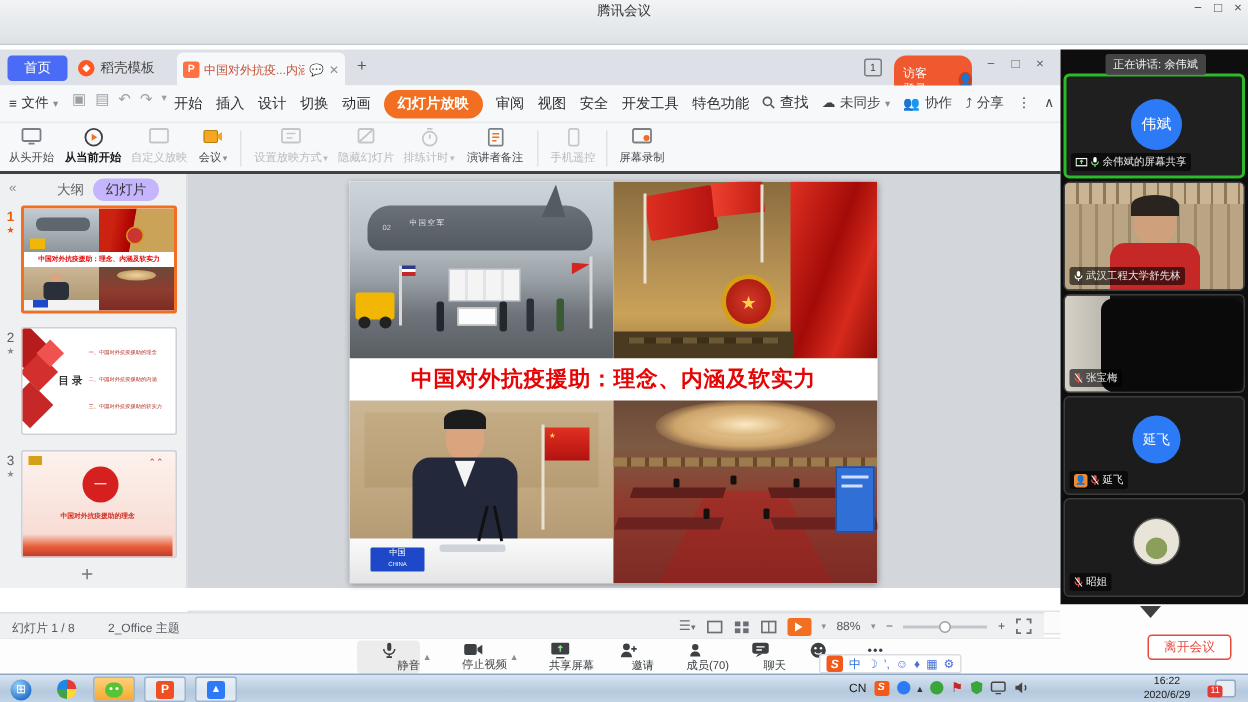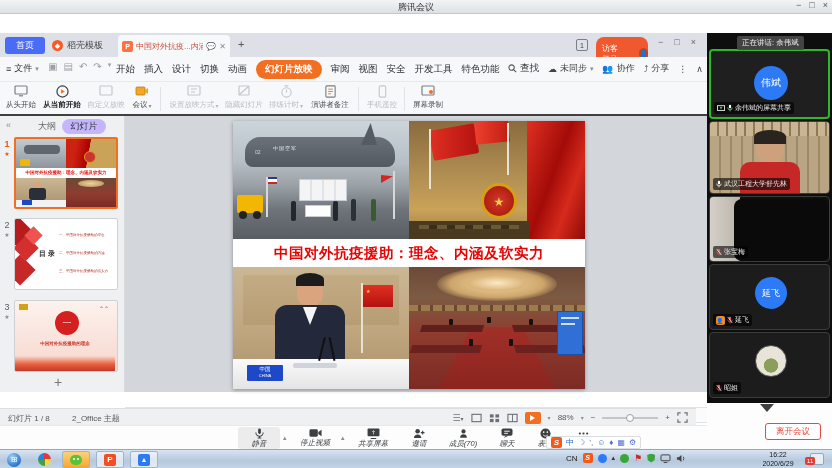--- a/index.html
+++ b/index.html
@@ -1,21 +1,21 @@
 <!DOCTYPE html>
 <html><head>
 <meta charset="utf-8">
 <style>
   html,body{margin:0;padding:0;background:#555;}
   *{box-sizing:border-box;font-family:"Liberation Sans","DejaVu Sans",sans-serif;}
   #screen{position:relative;width:832px;height:468px;background:#fff;overflow:hidden;margin:0 auto;}
   .abs{position:absolute;}
   .flex{display:flex;align-items:center;}
   
-  #titlebar{left:0;top:0;width:832px;height:14px;background:linear-gradient(#f2f4f6,#dde1e5);border-bottom:1px solid #c3c7cb;font-size:9px;color:#333;}
+  #titlebar{left:0;top:0;width:832px;height:30px;background:linear-gradient(#f2f4f6,#dde1e5);border-bottom:1px solid #c3c7cb;font-size:9px;color:#333;}
   #titlebar .t{position:absolute;left:0;right:0;text-align:center;top:1px;}
   #winctl{position:absolute;right:4px;top:0;font-size:9px;color:#555;display:flex;gap:8px;}
   
   #blackbar{left:0;top:14px;width:832px;height:19px;background:#141414;}
   .bb-ic{width:9px;height:9px;border-radius:50%;}
   #timebox{background:#ececec;color:#1a1a1a;font-size:8px;padding:1px 4px;border-radius:2px;}
   #switchview{color:#e8e8e8;font-size:8px;display:flex;gap:3px;align-items:center;}
   
   #tabbar{left:0;top:33px;width:707px;height:24px;background:#dde1e7;}
   .hometab{position:absolute;left:5px;top:4px;width:40px;height:17px;background:#4a6bf5;color:#fff;font-size:9px;border-radius:3px;text-align:center;line-height:17px;}
@@ -73,21 +73,21 @@
   #sidebar{left:707px;top:33px;width:125px;height:370px;background:#0e0e0e;}
   .tile{position:absolute;left:2px;width:121px;border:1px solid #3c3c3c;border-radius:4px;background:#1f1f1f;overflow:hidden;}
   .tile.speaking{border:2px solid #2db928;}
   .t-label{position:absolute;left:3px;bottom:3px;background:rgba(0,0,0,.6);color:#e8e8e8;font-size:7px;padding:1px 3px;border-radius:2px;display:flex;align-items:center;gap:2px;white-space:nowrap;max-width:112px;overflow:hidden;}
   .bigavatar{position:absolute;border-radius:50%;background:#2d7af7;color:#fff;display:flex;align-items:center;justify-content:center;}
   #speakbanner{position:absolute;left:30px;top:3px;height:14px;background:rgba(72,72,72,.92);color:#eee;font-size:7.5px;display:flex;align-items:center;padding:0 5px;border-radius:2px;white-space:nowrap;}
   #morearrow{position:absolute;left:760px;top:404px;width:0;height:0;border-left:7px solid transparent;border-right:7px solid transparent;border-top:8px solid #3c4043;}
   #sidebottom{left:707px;top:403px;width:125px;height:46px;background:#fdfdfd;}
   
   #meetbar{left:0;top:425px;width:707px;height:24px;background:#fdfdfd;border-top:1px solid #e8e8e8;}
-  .mbtn{position:absolute;top:1px;text-align:center;color:#3c4043;font-style:italic;}
+  .mbtn{position:absolute;top:1px;text-align:right;color:#3c4043;}
   .mbtn .ml{font-size:7.5px;margin-top:0px;white-space:nowrap;}
   .mbtn svg{display:block;margin:1px auto 0;}
   .caret{position:absolute;top:8px;font-size:7px;color:#8a8f96;}
   #leavebtn{position:absolute;left:765px;top:423px;width:56px;height:17px;border:1px solid #e8493c;border-radius:3px;background:#fff;color:#e8493c;font-size:8.5px;text-align:center;line-height:15px;}
   #imebar{position:absolute;left:546px;top:436px;height:13px;background:#fff;border:1px solid #dadde1;border-radius:2px;display:flex;align-items:center;gap:4px;padding:0 4px;font-size:8px;color:#2b6fd4;}
   .sglyph{font-size:8px;color:#4a6fd4;}
   
   #taskbar{left:0;top:449px;width:832px;height:19px;background:linear-gradient(#d8e4f2,#b5c9dd 60%,#c2d4e6);border-top:1px solid #8fa8c4;}
   .tbtn{position:absolute;top:1px;width:28px;height:17px;border-radius:2px;display:flex;align-items:center;justify-content:center;}
   .tbtn.act{background:rgba(255,255,255,.55);border:1px solid #9db4cc;}

